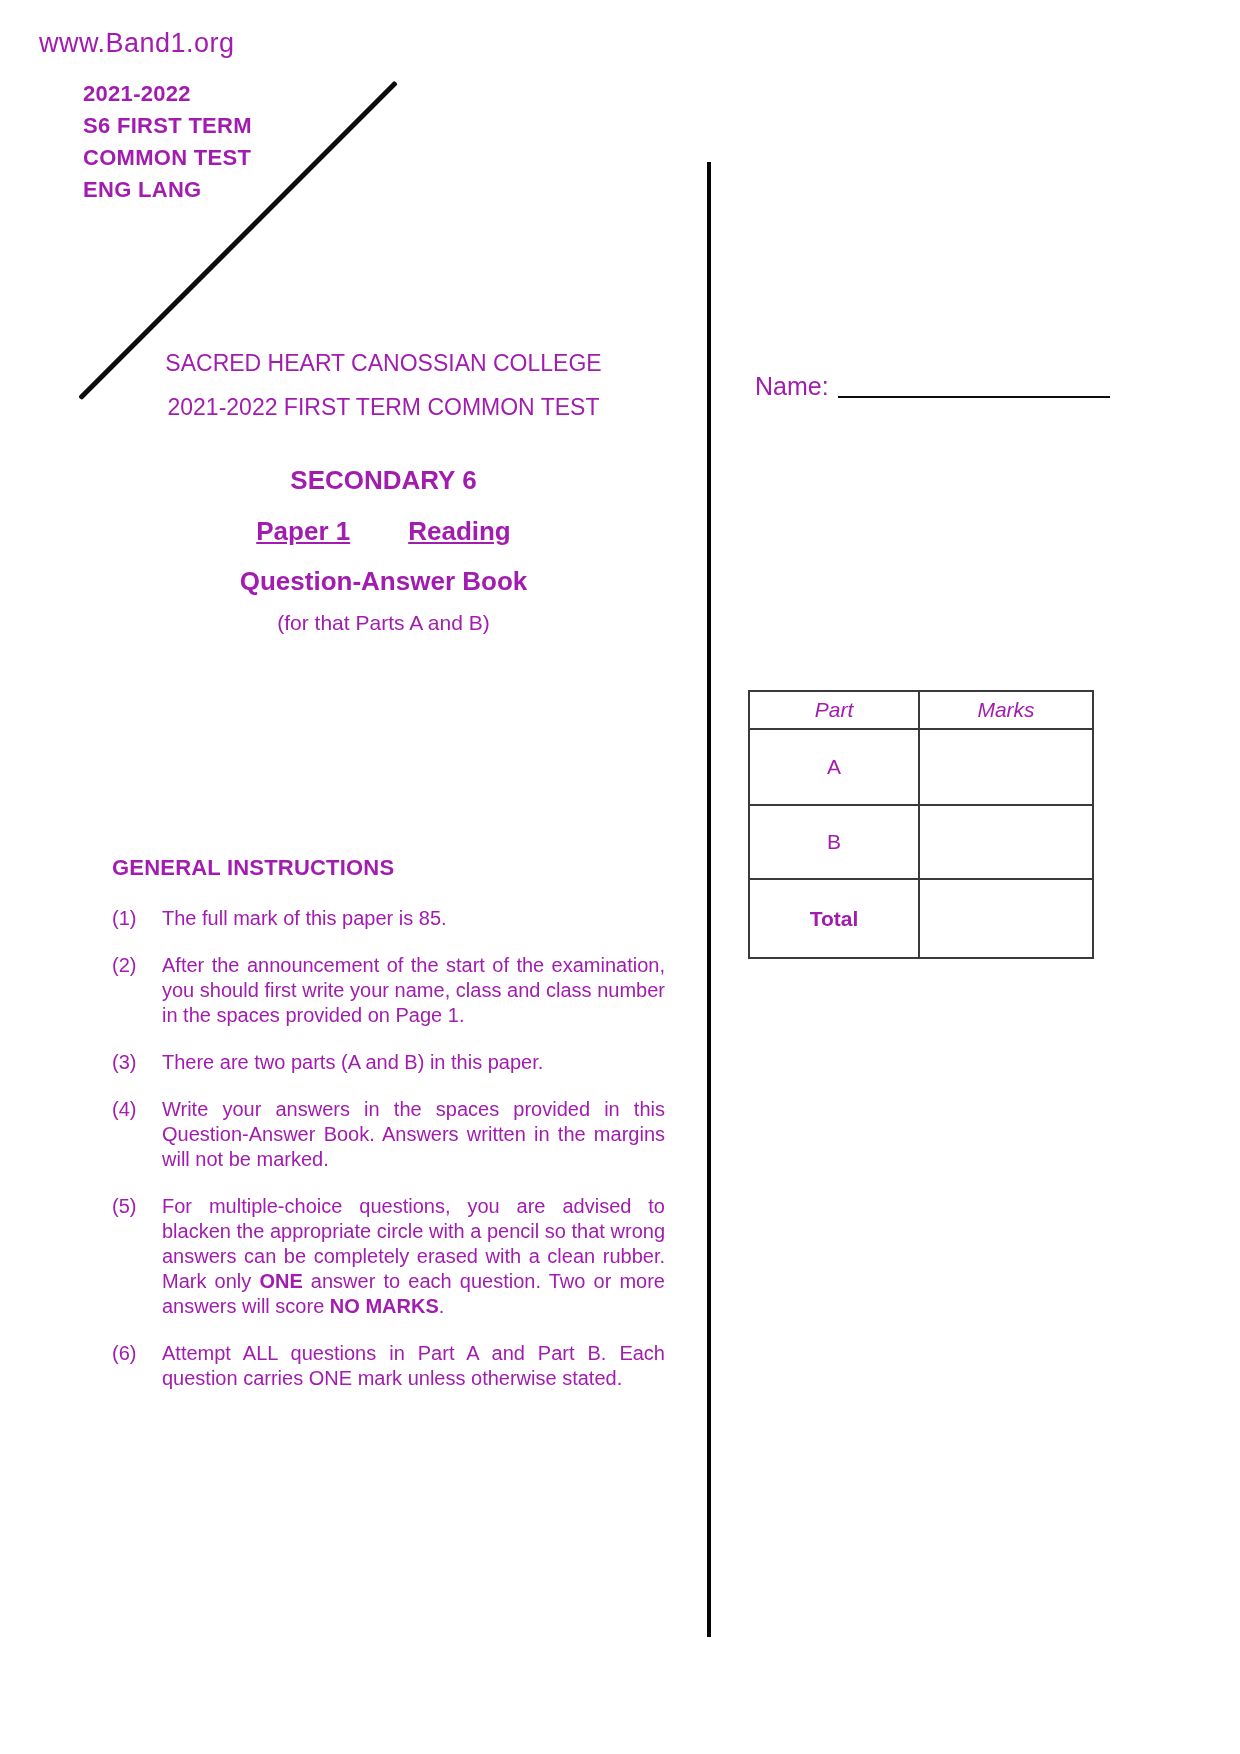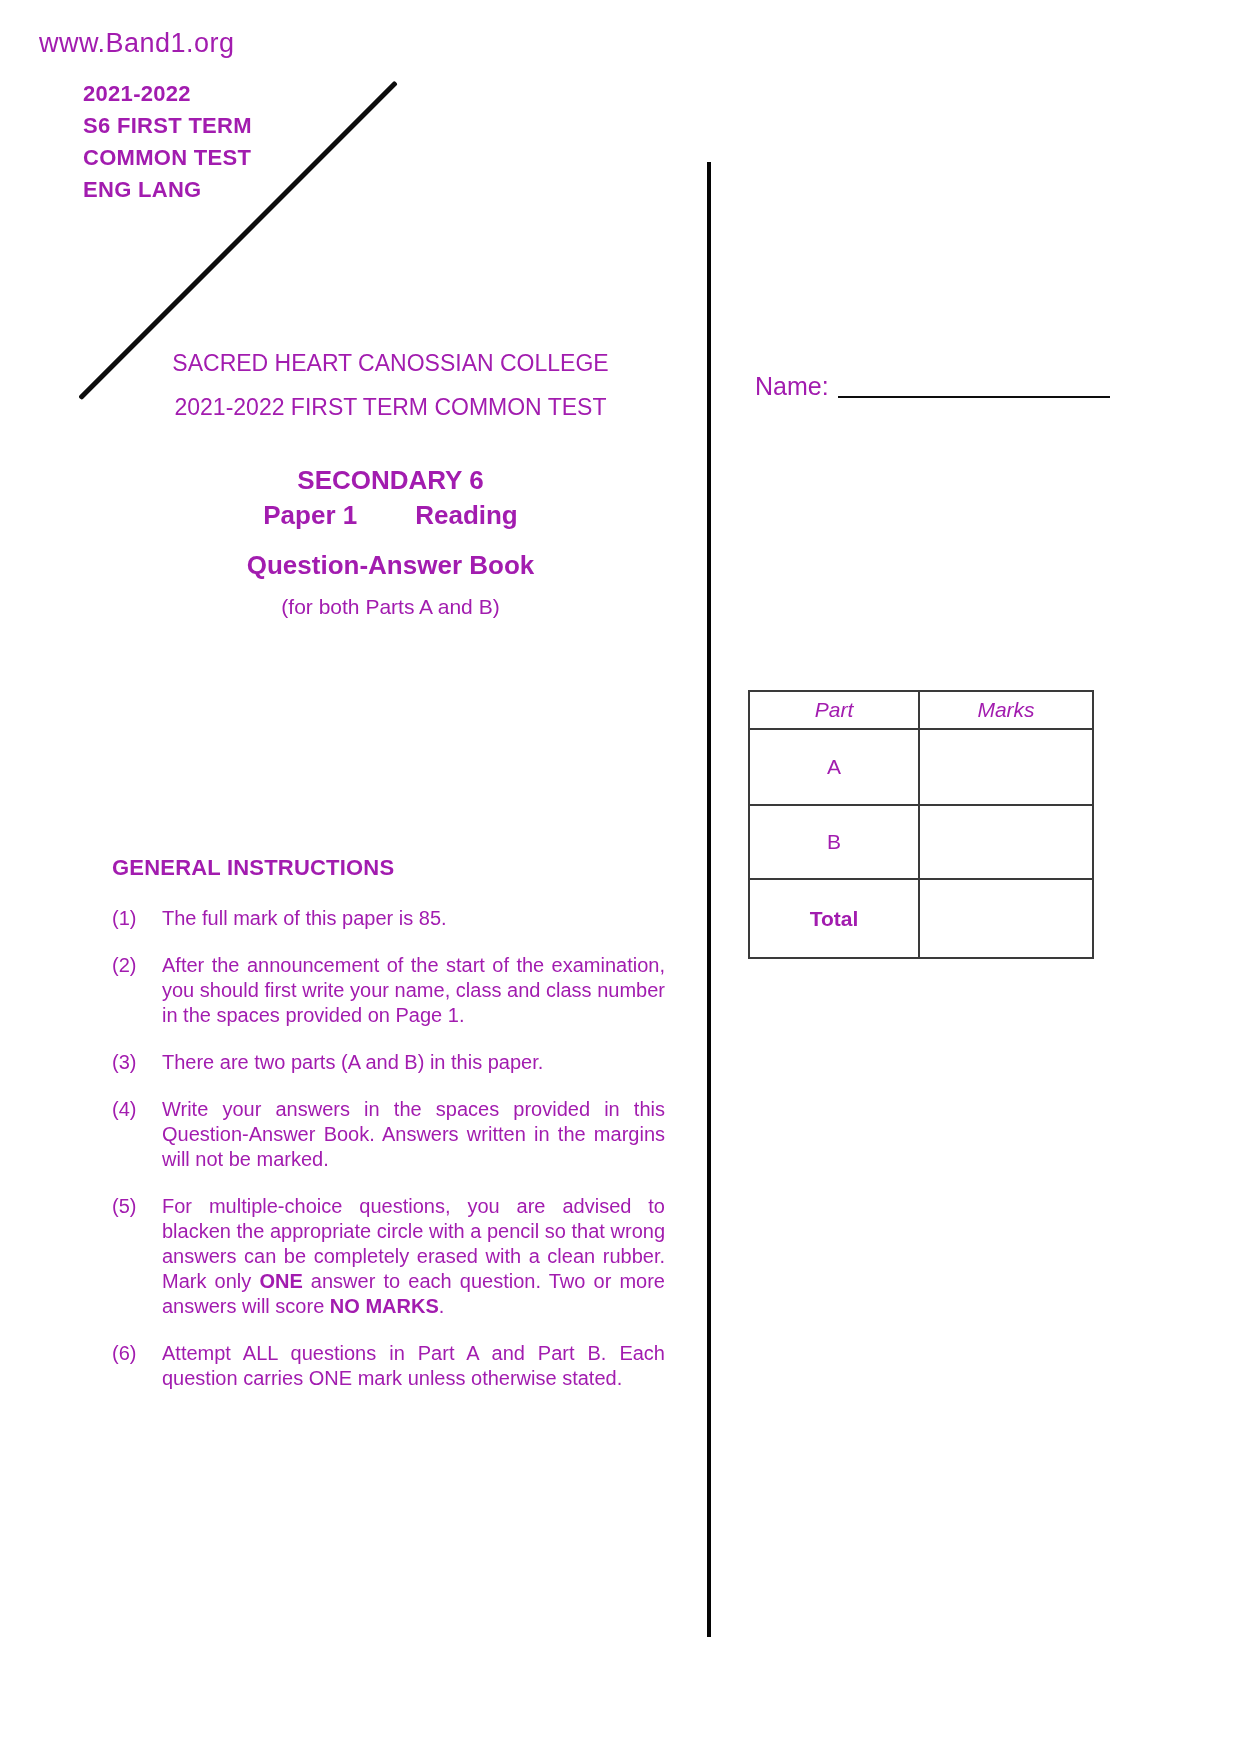--- a/index.html
+++ b/index.html
@@ -27,28 +27,28 @@
 
   .diagonal-line {
     position: absolute; left: 80px; top: 396px;
     width: 447px; height: 5px; background: #0d0d0d;
     transform-origin: 0 50%;
     transform: rotate(-45deg);
     border-radius: 2px;
   }
 
   .center-col {
-    position: absolute; left: 112px; top: 350px; width: 557px;
+    position: absolute; left: 105px; top: 350px; width: 557px;
     text-align: center;
   }
   .school-name { font-size: 23px; }
   .test-name   { font-size: 23px; margin-top: 17px; }
   .level-title { font-size: 26px; font-weight: bold; margin-top: 44px; }
   .subject-title { font-size: 26px; font-weight: bold; margin-top: 20px; }
-  .paper-title { font-size: 26px; font-weight: bold; margin-top: 4px; }
+  .paper-title { font-size: 26px; font-weight: bold; margin-top: 20px; text-decoration: underline; }
   .paper-title .paper-name { margin-left: 58px; }
   .book-title  { font-size: 26px; font-weight: bold; margin-top: 19px; }
   .time-allowed { font-size: 21px; margin-top: 43px; }
   .time-note    { font-size: 21px; margin-top: 14px; }
 
   .v-rule {
     position: absolute; left: 707px; top: 162px;
     width: 4px; height: 1475px; background: #050505;
   }
 
@@ -106,21 +106,21 @@
   <div class="diagonal-line"></div>
 
   <div class="center-col">
     <div class="school-name">SACRED HEART CANOSSIAN COLLEGE</div>
     <div class="test-name">2021-2022 FIRST TERM COMMON TEST</div>
     <div class="level-title">SECONDARY 6</div>
     <div class="paper-title">
       <span>Paper 1</span><span class="paper-name">Reading</span>
     </div>
     <div class="book-title">Question-Answer Book</div>
-    <div class="time-note">(for both Parts A and B)</div>
+    <div class="time-note">(for that Parts A and B)</div>
   </div>
 
   <div class="v-rule"></div>
 
   <div class="field-row name-row">
     <span>Name:</span><span class="u-line name-line"></span>
   </div>
 
 
   <table class="marks-table">

